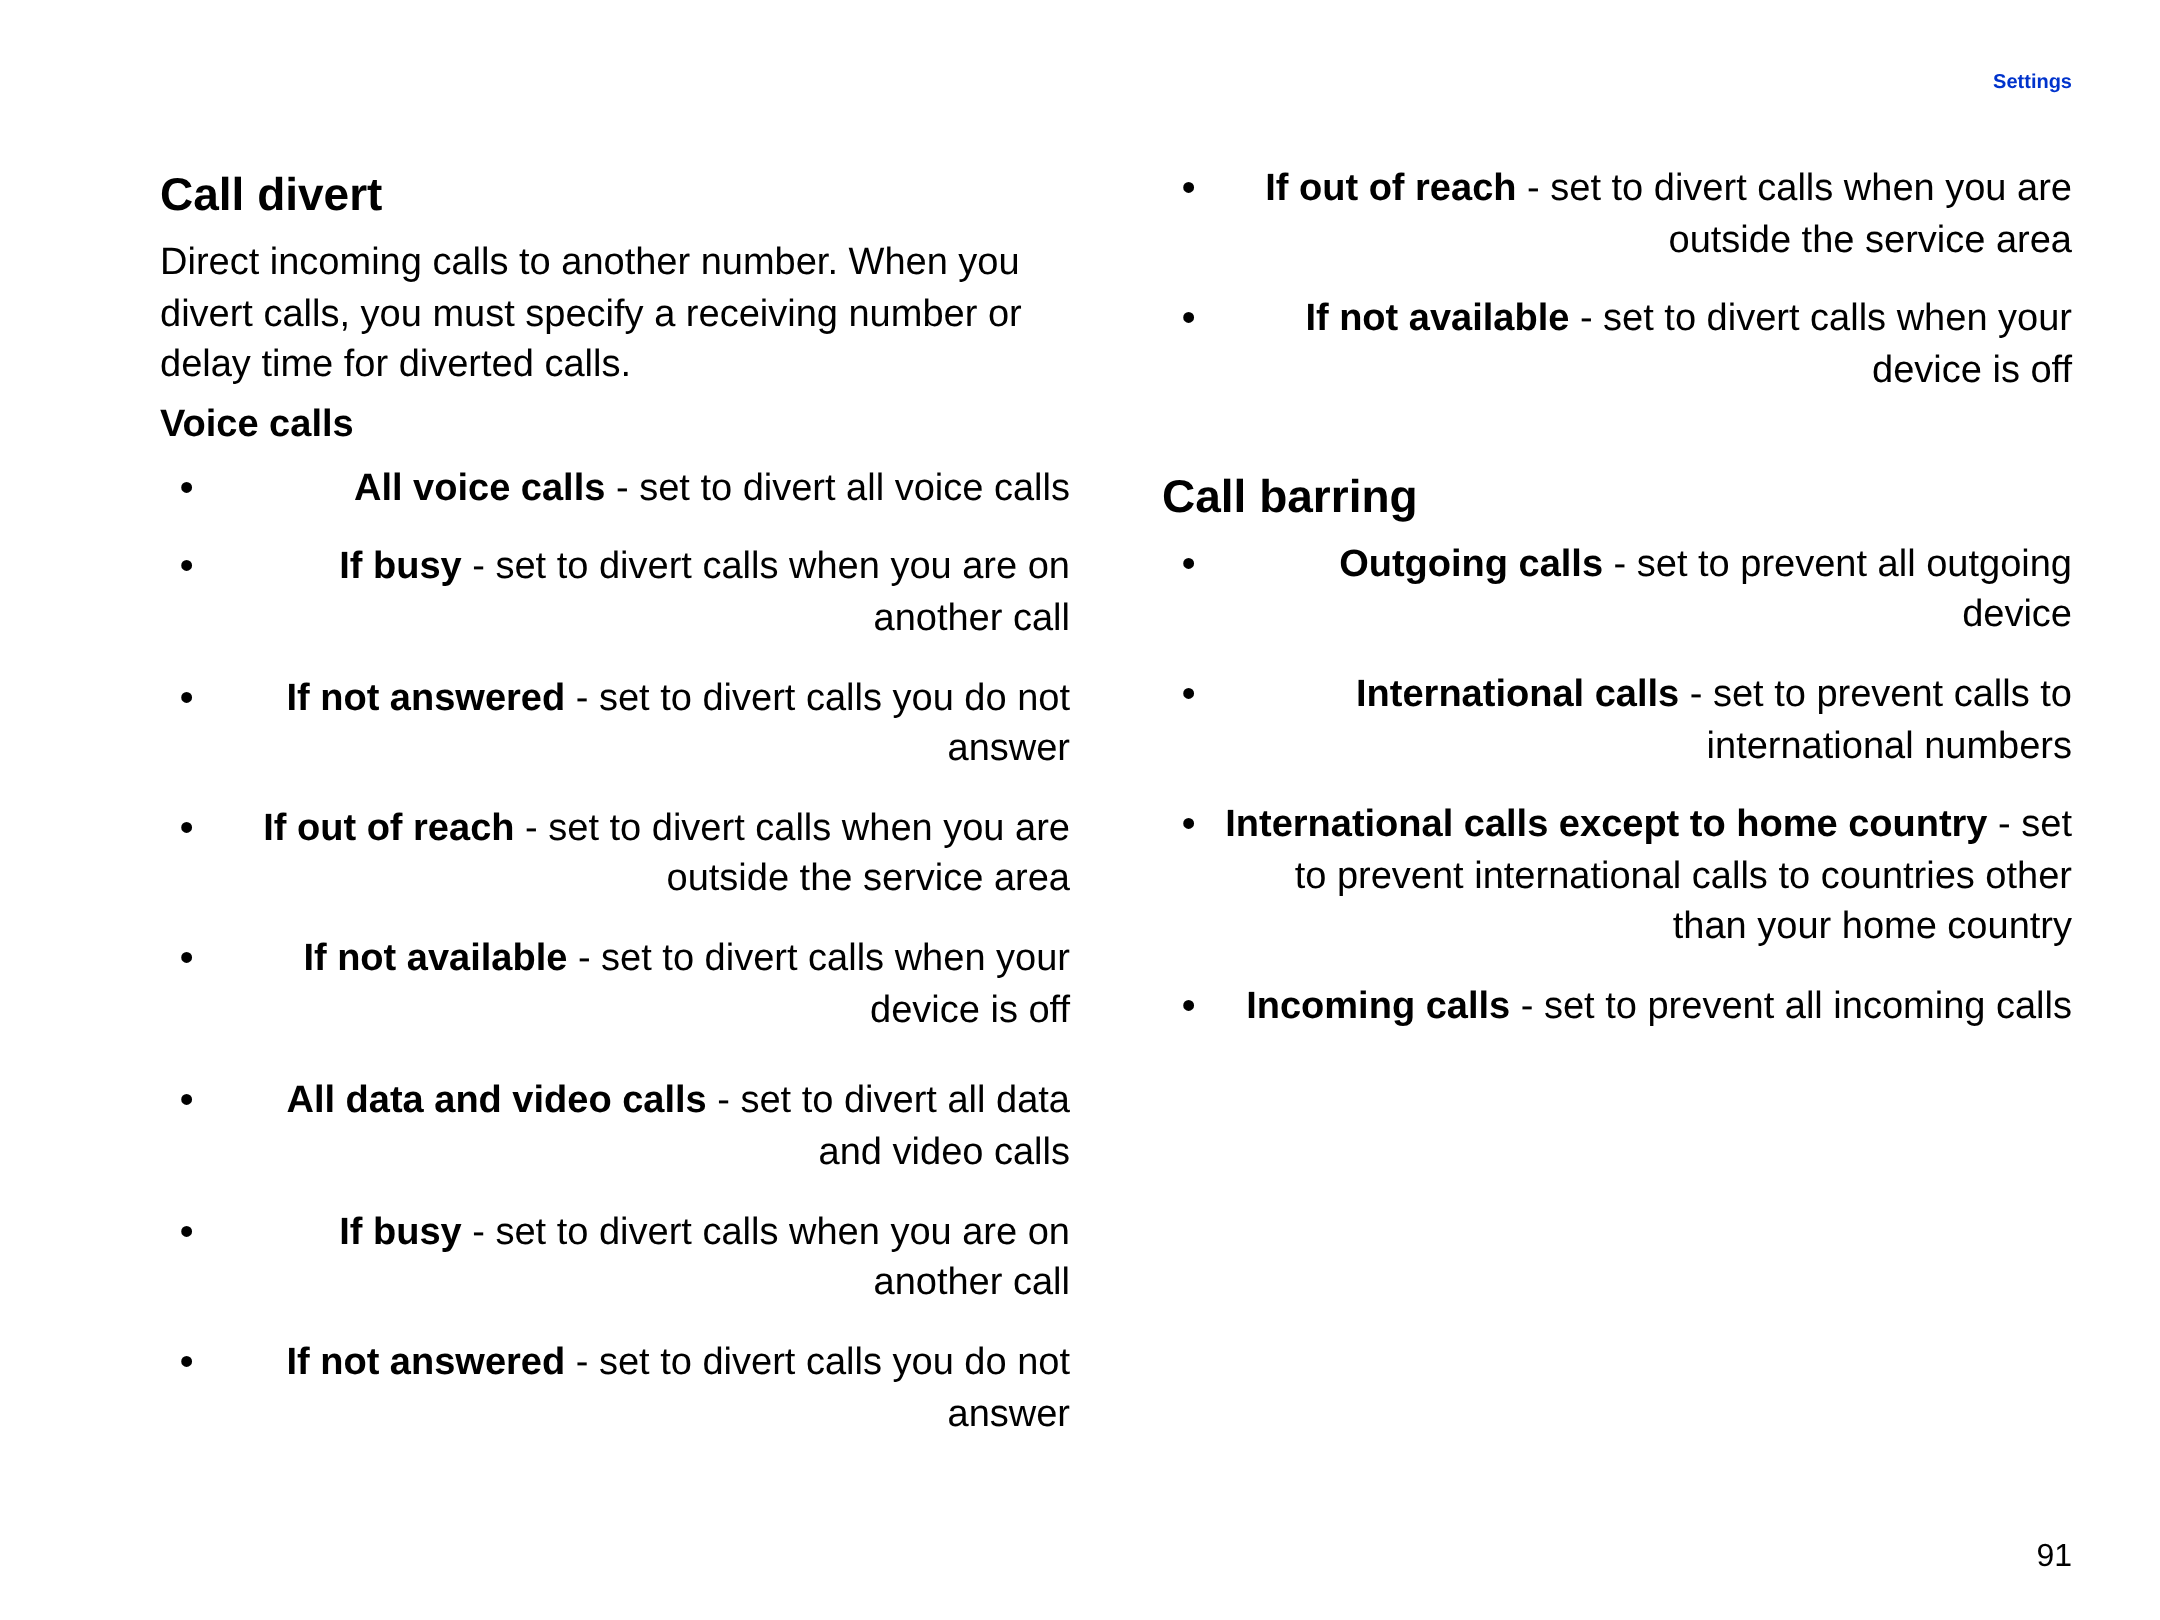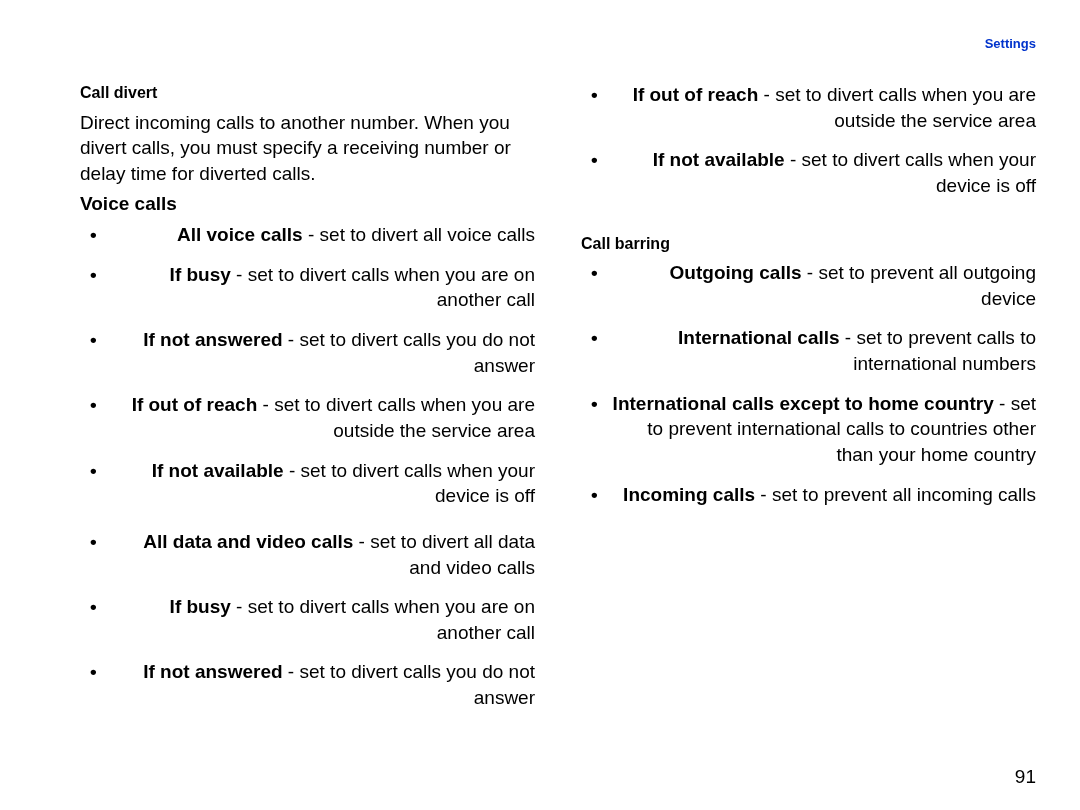--- a/index.html
+++ b/index.html
@@ -9,45 +9,45 @@
       background: #ffffff;
       font-family: Verdana, Geneva, sans-serif;
       color: #000000;
       position: relative;
       overflow: hidden;
     }
     .header-label {
       position: absolute;
       top: 36px;
       right: 44px;
-      font-size: 13px;
+      font-size: 10px;
       font-weight: bold;
       color: #0033cc;
     }
     .page-number {
       position: absolute;
       bottom: 22px;
       right: 44px;
-      font-size: 19px;
+      font-size: 16px;
       color: #000;
     }
     .content {
       position: absolute;
       top: 82px;
       left: 80px;
       right: 44px;
       bottom: 60px;
       column-count: 2;
       column-gap: 46px;
       column-fill: auto;
       font-size: 19px;
       line-height: 1.35;
     }
     h2 {
-      font-size: 16px;
+      font-size: 23px;
       font-weight: bold;
       margin-bottom: 6px;
     }
     .intro {
       margin-bottom: 4px;
     }
     .subhead {
       font-weight: bold;
       margin-bottom: 6px;
     }

